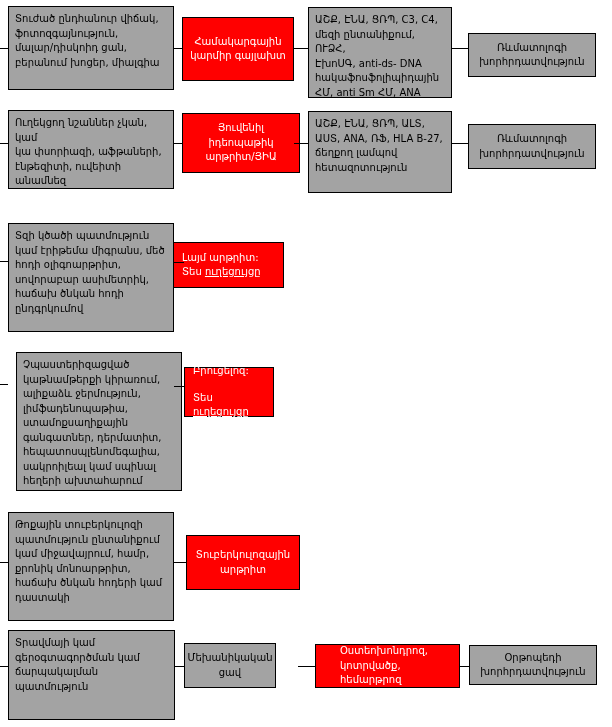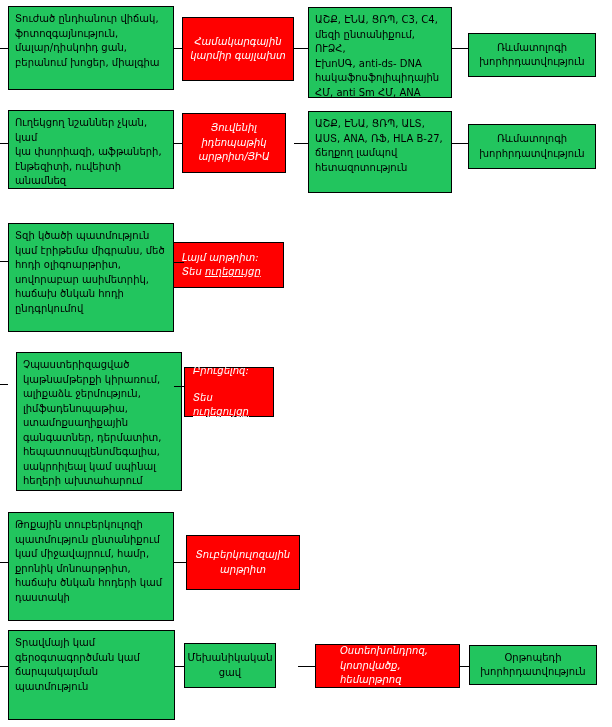--- a/index.html
+++ b/index.html
@@ -7,31 +7,30 @@
     position:relative;
     width:612px;height:727px;
     background:#ffffff;
     font-family:"DejaVu Sans","Liberation Sans",sans-serif;
     overflow:hidden;
   }
   .box{
     position:absolute;
     box-sizing:border-box;
     border:1px solid #000000;
-    background:#22c55e;
+    background:#a3a3a3;
     color:#000000;
     font-size:10px;
     line-height:14.5px;
     padding:5px 6px;
     white-space:pre-line;
   }
   .red{
     background:var(--box-red,#ff0000);
     color:#ffffff;
-    font-style:italic;
   }
   .vcenter{
     display:flex;
     flex-direction:column;
     justify-content:center;
   }
   .hcenter{
     align-items:center;
     text-align:center;
   }
@@ -65,21 +64,21 @@
 ԷխոՍԳ, anti-ds- DNA
 հակաֆոսֆոլիպիդային
 ՀՄ, anti Sm ՀՄ, ANA</div>
   <div class="box vcenter hcenter" style="left:468px;top:33px;width:128px;height:44px;">Ռևմատոլոգի
 խորհրդատվություն</div>
 
   <div class="box" style="left:8px;top:110px;width:166px;height:79px;">Ուղեկցող նշաններ չկան, կամ
 կա փսորիազի, աֆթաների,
 էնթեզիտի, ուվեիտի
 անամնեզ</div>
-  <div class="box red vcenter hcenter" style="left:182px;top:113px;width:104px;height:60px;">Յուվենիլ
+  <div class="box red vcenter hcenter" style="left:182px;top:113px;width:118px;height:60px;">Յուվենիլ
 իդեոպաթիկ
 արթրիտ/ՅԻԱ</div>
   <div class="box" style="left:308px;top:111px;width:144px;height:82px;">ԱՇՔ, ԷՆԱ, ՑՌՊ, ԱԼՏ,
 ԱՍՏ, ANA, ՌՖ, HLA B-27,
 ճեղքող լամպով
 հետազոտություն</div>
   <div class="box vcenter hcenter" style="left:468px;top:124px;width:128px;height:45px;">Ռևմատոլոգի
 խորհրդատվություն</div>
 
   <div class="box" style="left:8px;top:223px;width:166px;height:109px;">Տզի կծածի պատմություն

